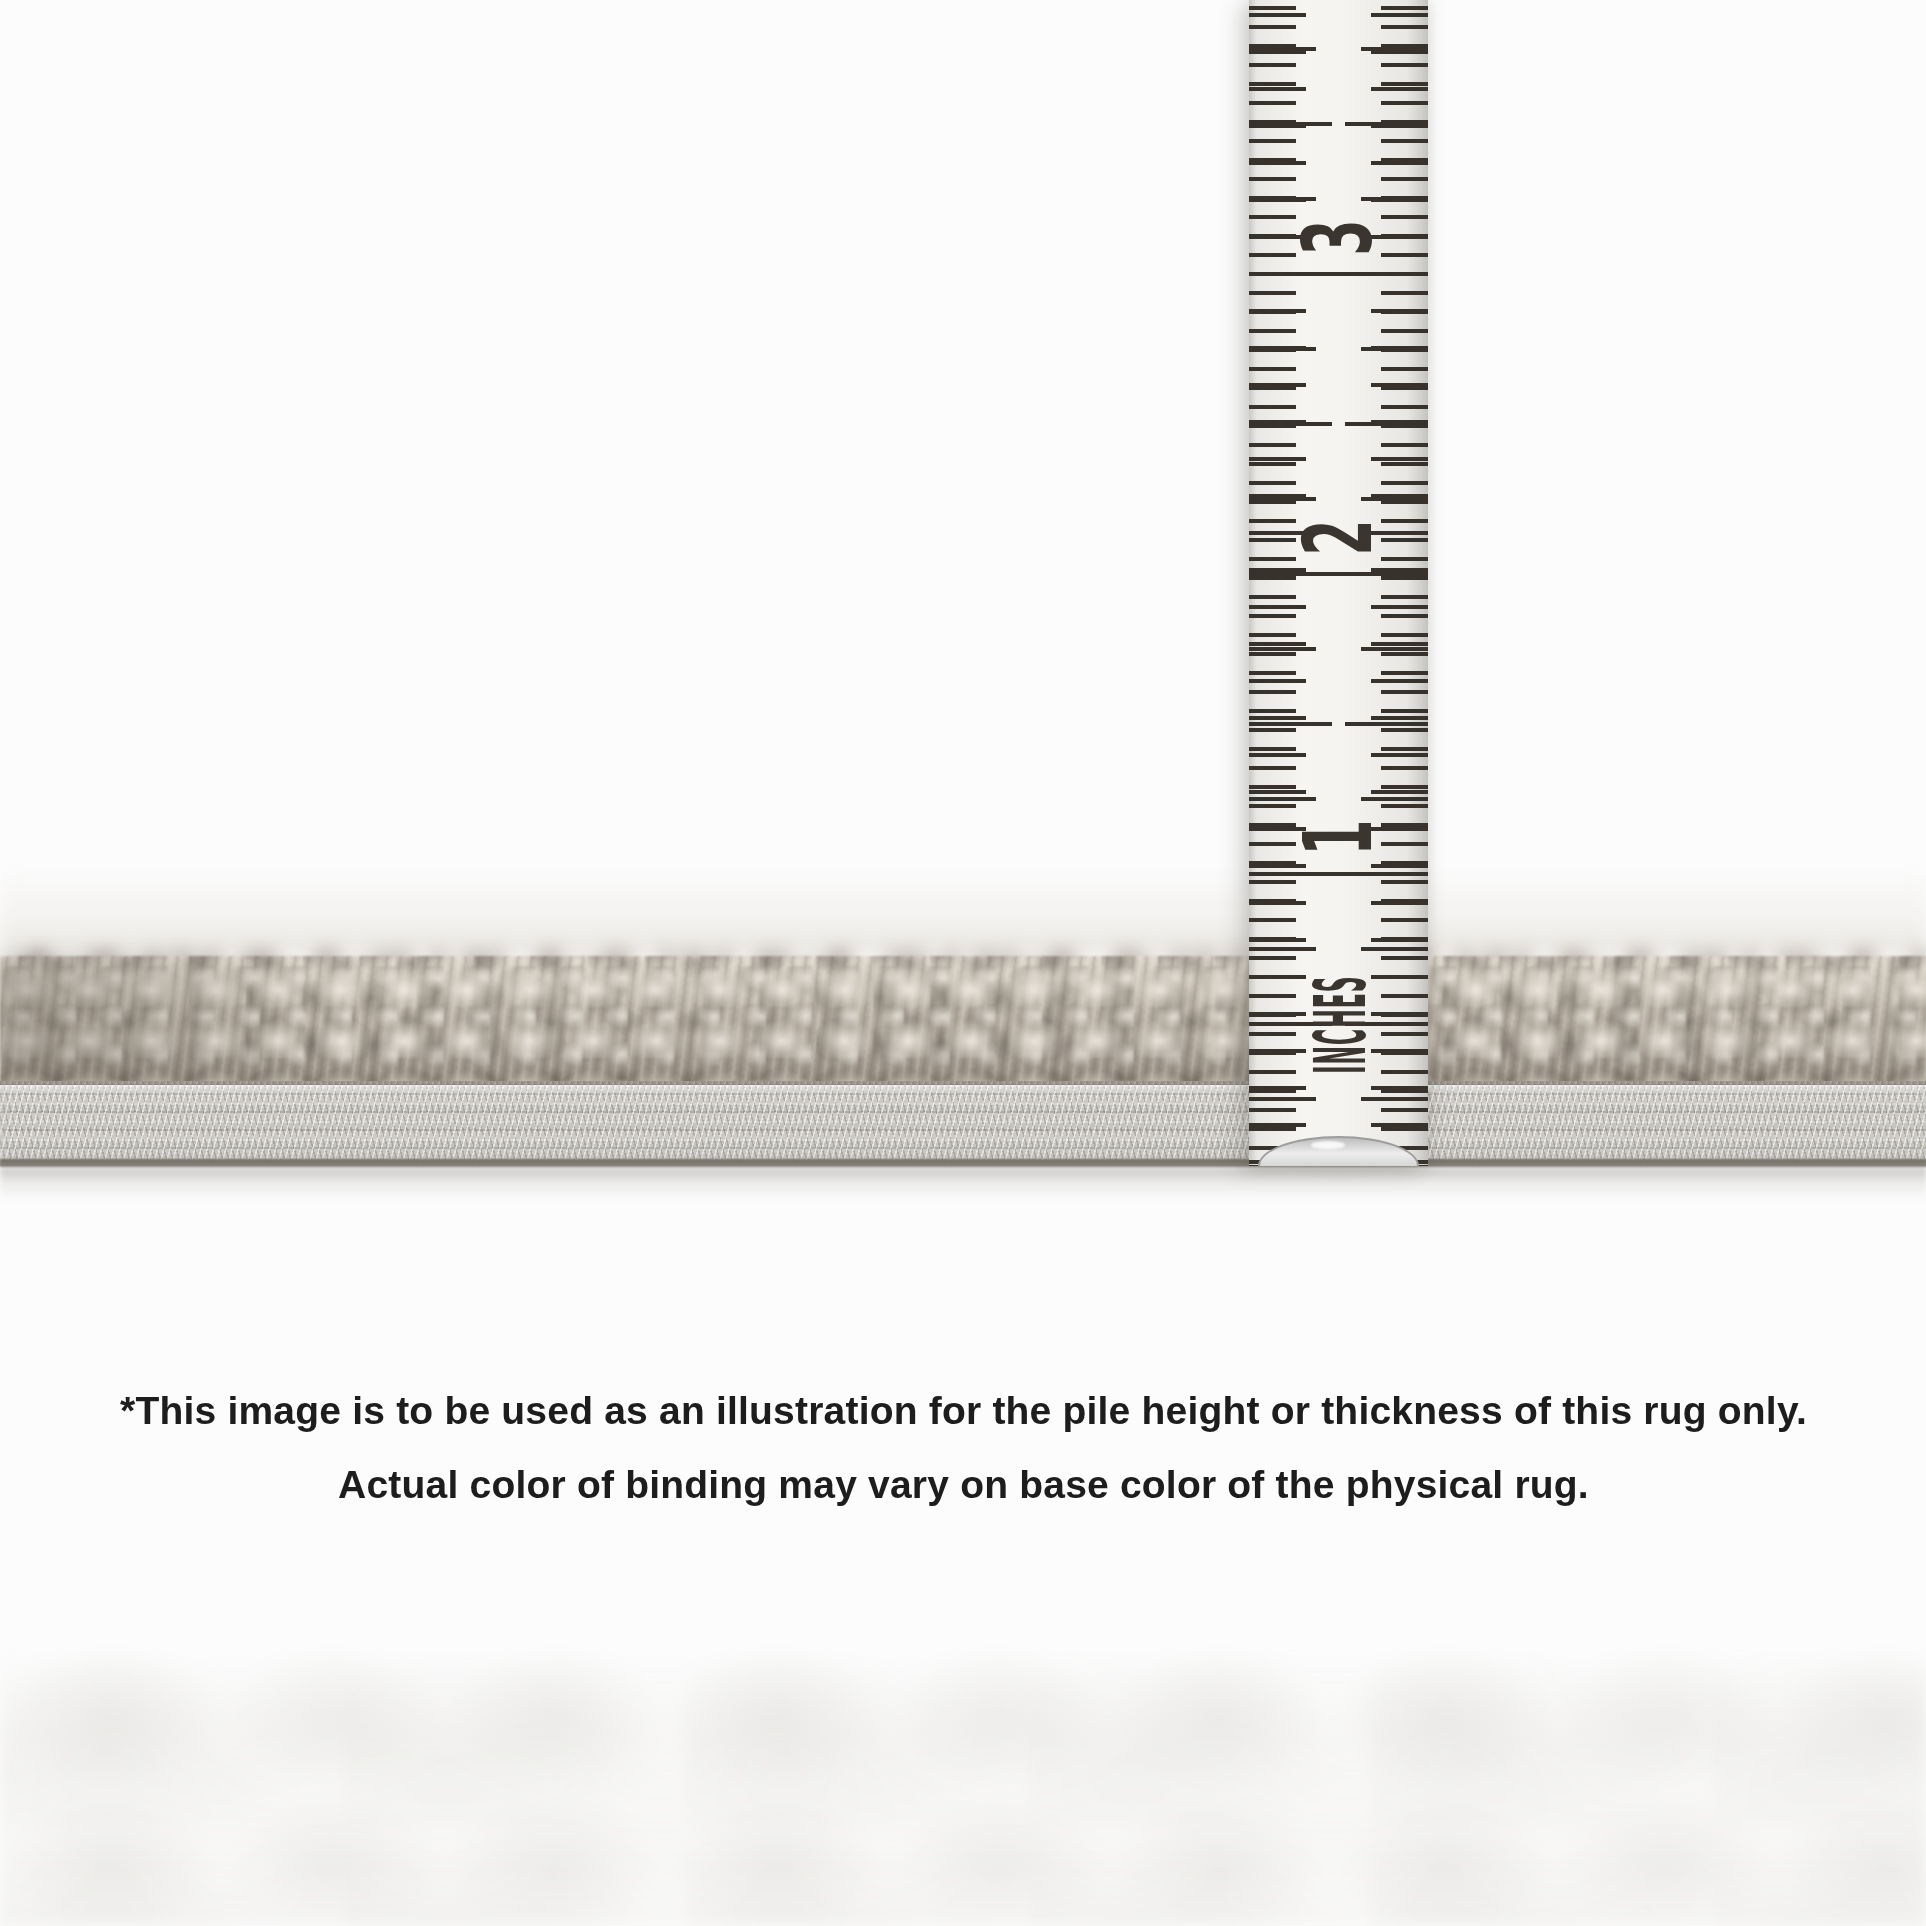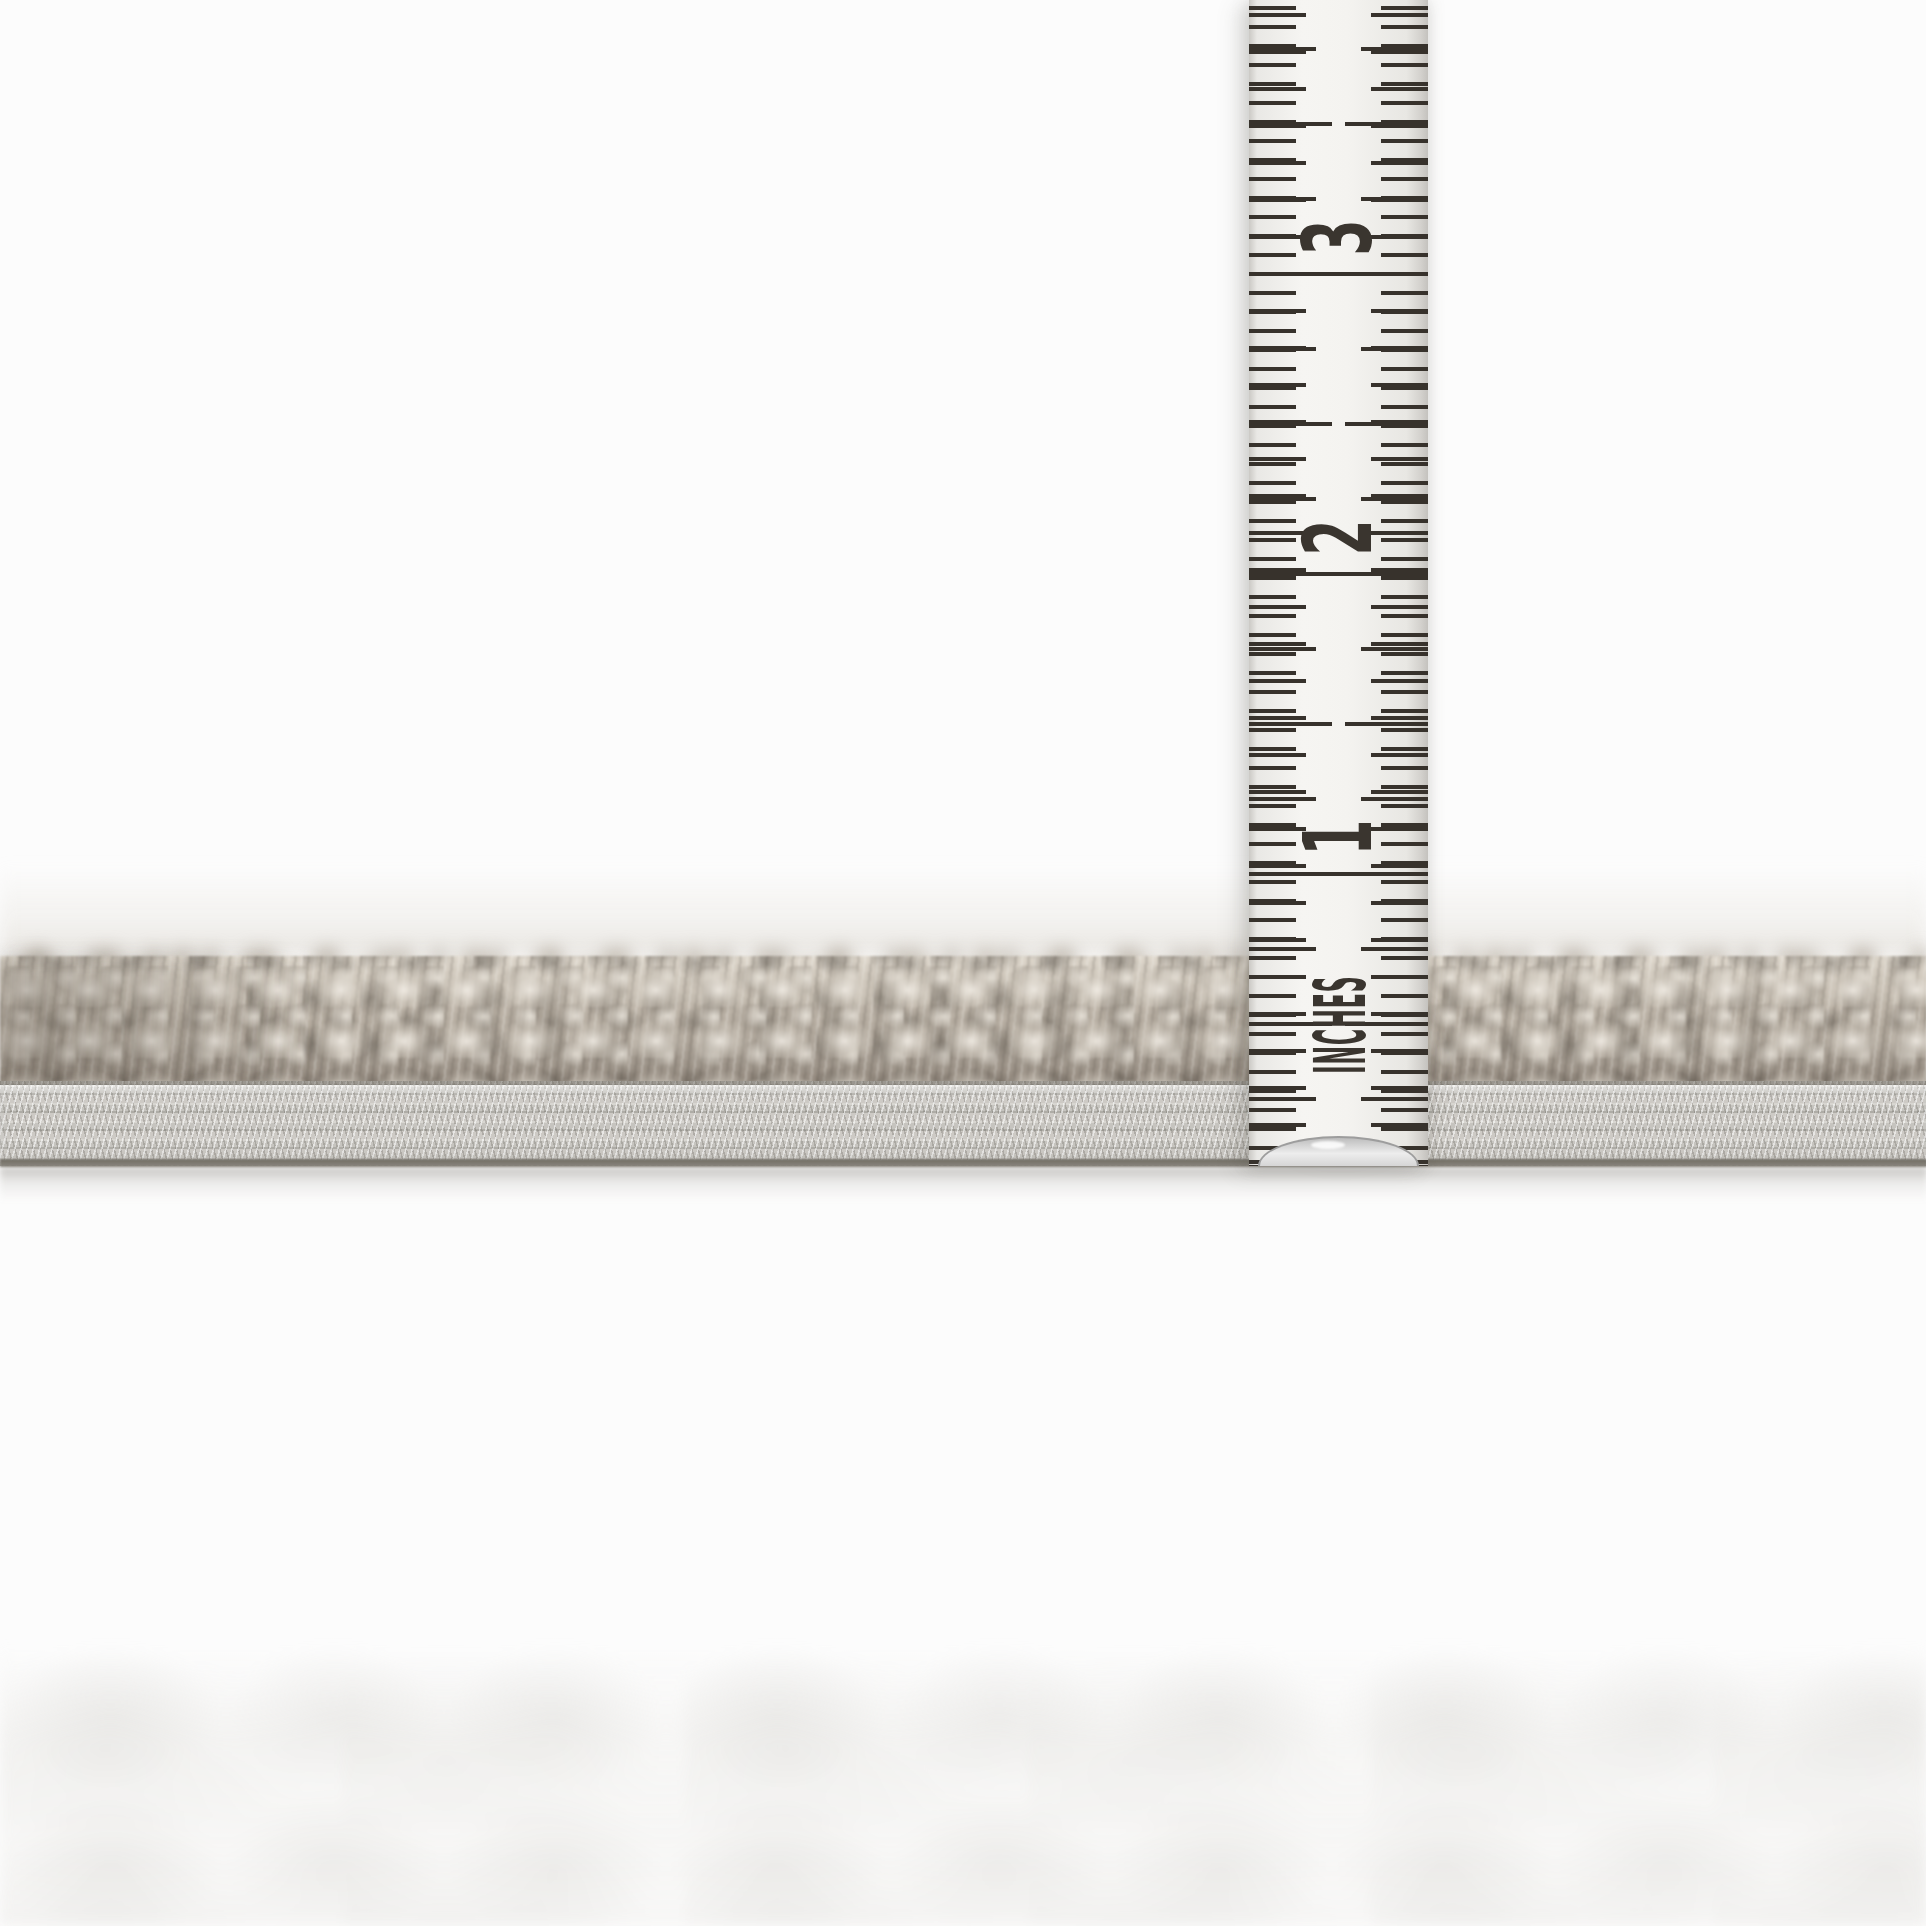--- a/index.html
+++ b/index.html
@@ -197,17 +197,21 @@
   <div class="ruler">
     <span class="ruler-number num-3">3</span>
     <span class="ruler-number num-2">2</span>
     <span class="ruler-number num-1">1</span>
     <span class="inches-label">INCHES</span>
     <div class="end-cap">
       <div class="end-cap-highlight"></div>
     </div>
   </div>
 
+  <div class="disclaimer">
+    <p>*This image is to be used as an illustration for the pile height or thickness of this rug only.</p>
+    <p>Actual color of binding may vary on base color of the physical rug.</p>
+  </div>
 
   <div class="ghost-texture"></div>
 
 </div>
 
 
 </body></html>

